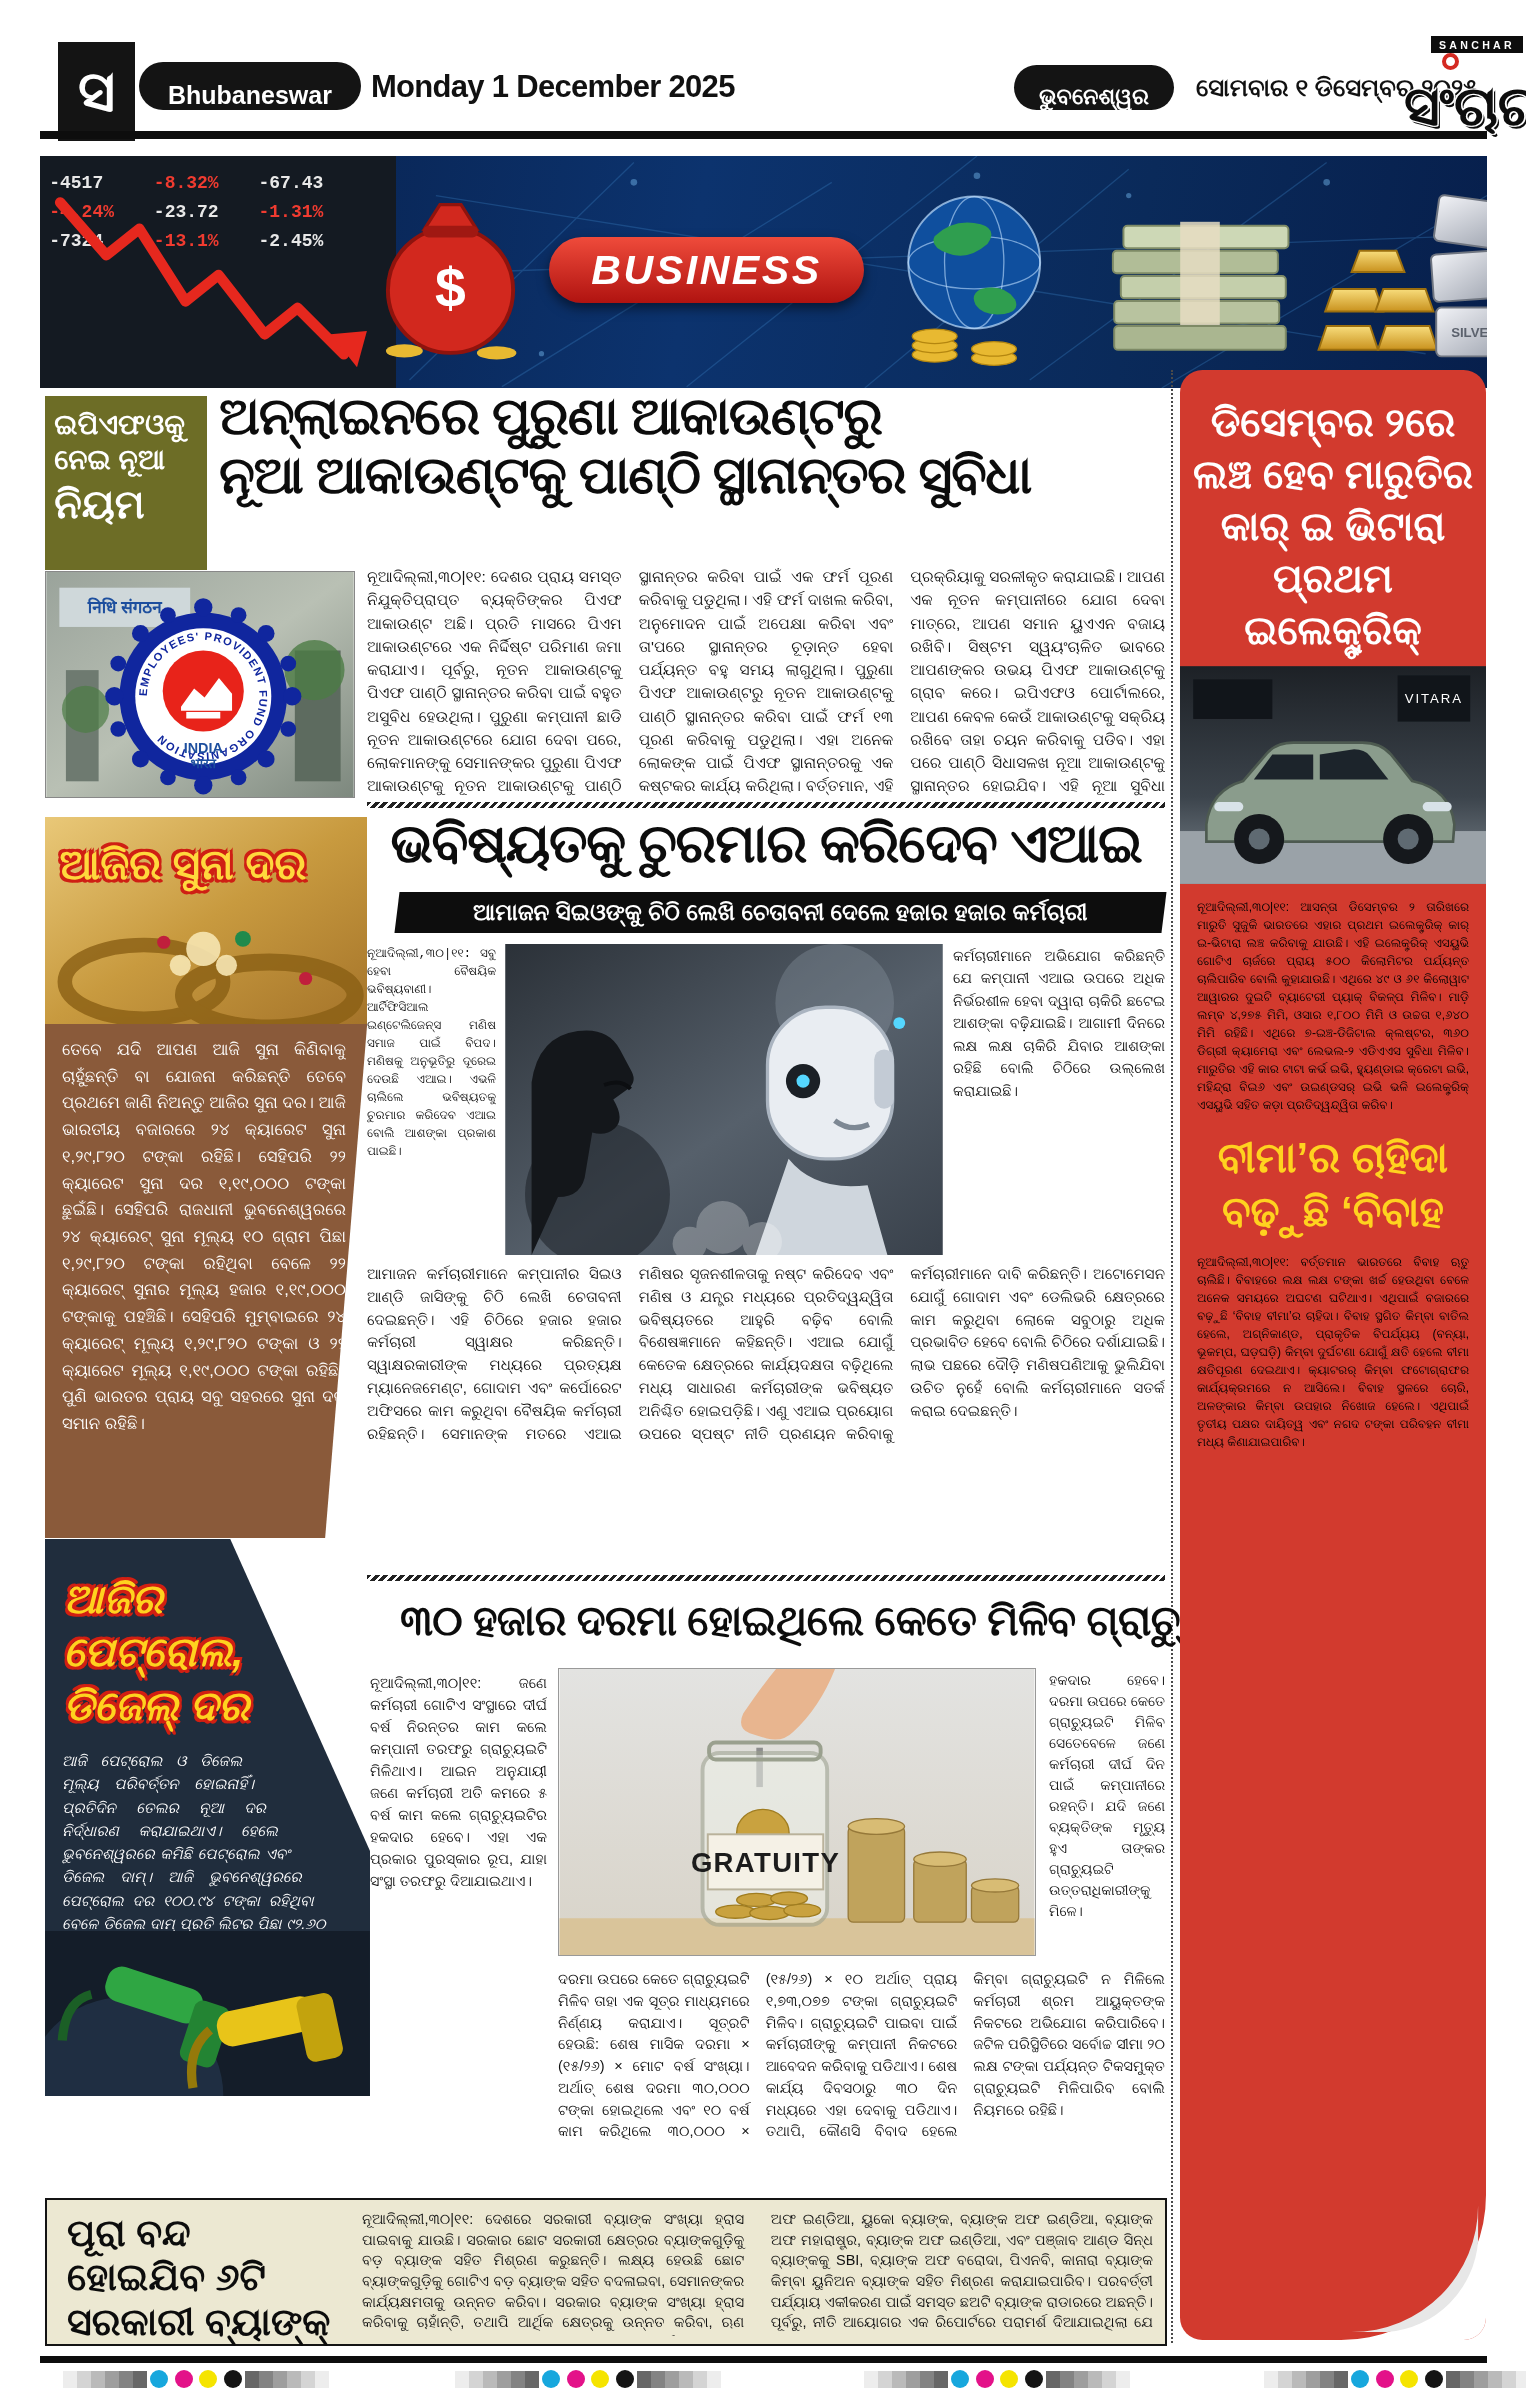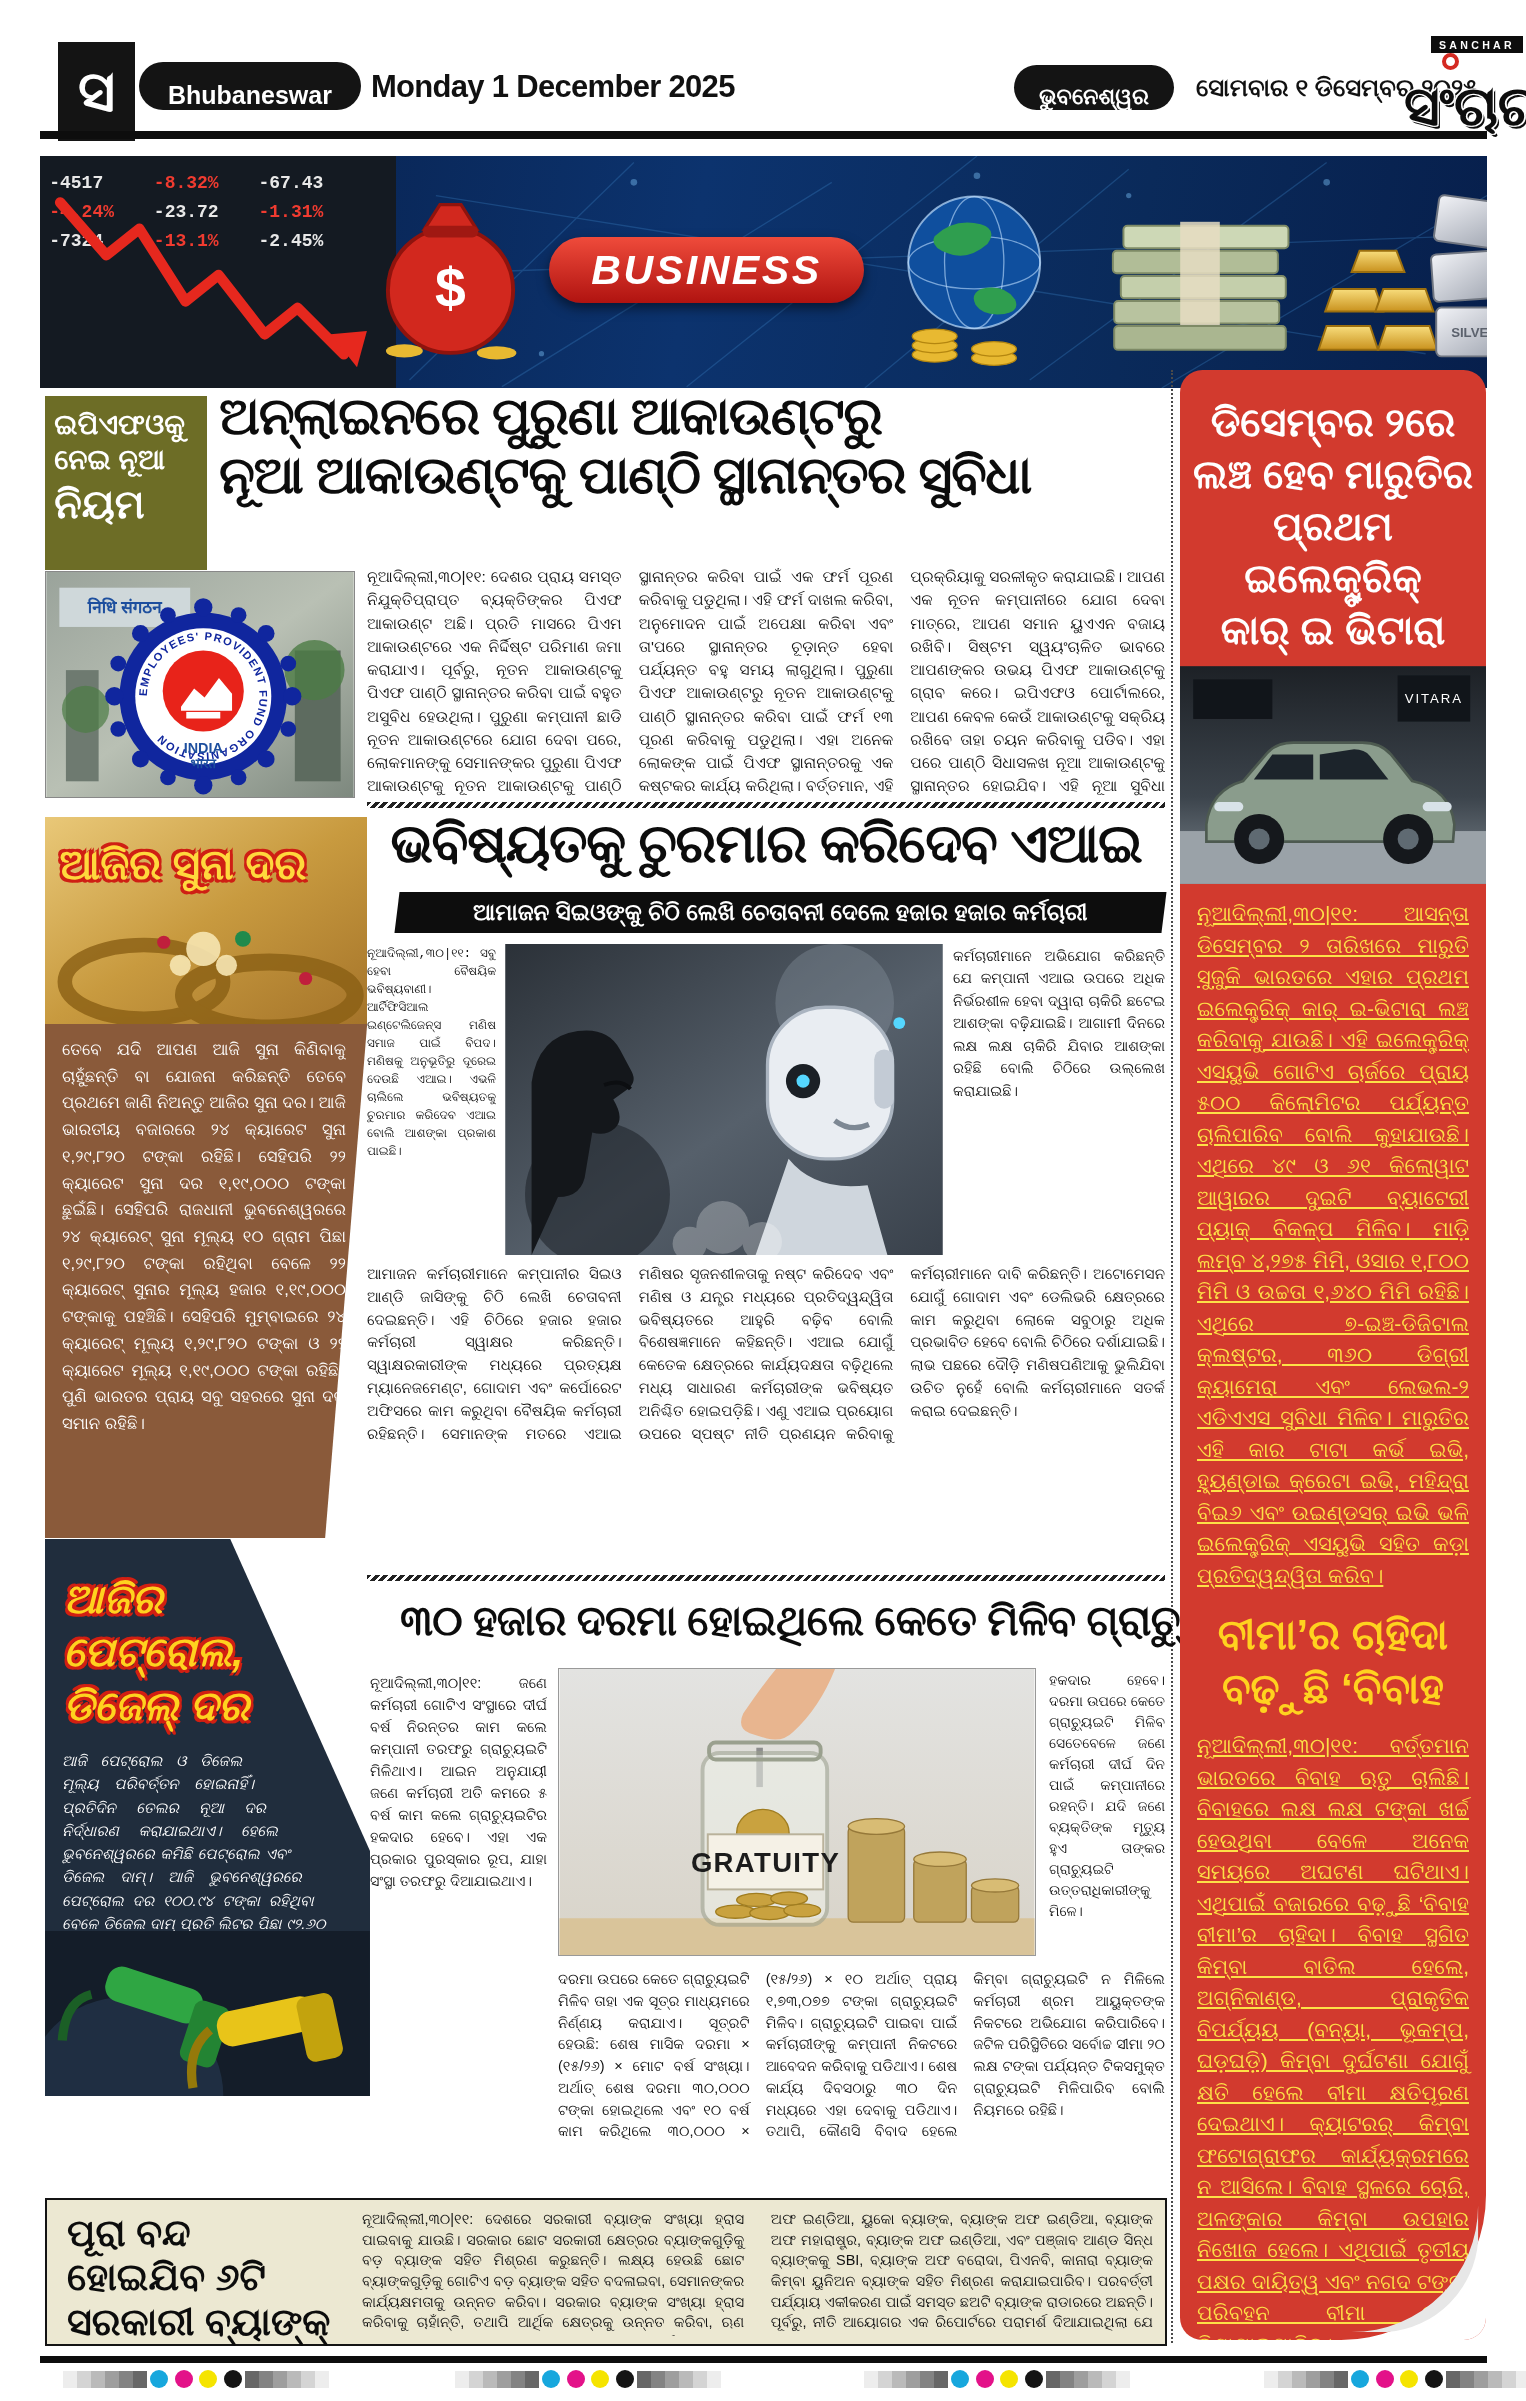--- a/index.html
+++ b/index.html
@@ -106,21 +106,21 @@
   .grat-right{left:1049px;top:1670px;width:116px;height:289px;font-size:14px;line-height:1.5;}
   .grat-bottom{left:558px;top:1969px;width:607px;height:215px;column-count:3;column-gap:16px;
     font-size:14.5px;line-height:1.5;}
 
   
   .red-col{left:1180px;top:370px;width:306px;height:1970px;background:#d23a2e;border-radius:22.4px;
     overflow:hidden;}
   .red-h1{margin:26.4px 12px 9.2px;color:#fff;text-align:center;font-size:40px;font-weight:900;line-height:1.3;}
   .red-h1 span,.red-h2 span{display:block;}
   .car-img{width:306px;height:218px;display:block;}
-  .red-body{margin:14.5px 17px 0;color:#fde047;font-size:21px;line-height:1.5;text-align:justify;text-decoration:underline;}
+  .red-body{margin:14.5px 17px 0;color:#000000;font-size:12px;line-height:1.5;text-align:justify;}
   .red-h2{margin:17px 9.2px 8px;color:#ffd21f;text-align:center;font-size:42px;font-weight:900;line-height:1.28;}
   .curl{position:absolute;right:0;bottom:0;width:145px;height:145px;}
 
   
   .bank-box{left:45px;top:2198px;width:1122px;height:148px;background:#ece8d2;border:2.6px solid #141414;}
   .bank-head{position:absolute;left:20px;top:10.6px;width:284px;font-size:38px;font-weight:900;line-height:1.18;
     color:#0c0c0c;}
   .bank-head span{display:block;}
   .bank-body{position:absolute;left:315px;top:9.2px;right:12px;bottom:8px;column-count:2;column-gap:26.4px;
     font-size:14.5px;line-height:1.42;overflow:hidden;}
@@ -458,22 +458,22 @@
     </g>
   </svg>
 
   <div class="abs grat-right or just hidden-overflow">ହକଦାର ହେବେ। ଦରମା ଉପରେ କେତେ ଗ୍ରାଚ୍ୟୁଇଟି ମିଳିବ ସେତେବେଳେ ଜଣେ କର୍ମଚାରୀ ଦୀର୍ଘ ଦିନ ପାଇଁ କମ୍ପାନୀରେ ରହନ୍ତି। ଯଦି ଜଣେ ବ୍ୟକ୍ତିଙ୍କ ମୃତ୍ୟୁ ହୁଏ ତାଙ୍କର ଗ୍ରାଚ୍ୟୁଇଟି ଉତ୍ତରାଧିକାରୀଙ୍କୁ ମିଳେ।</div>
   <div class="abs grat-bottom or just hidden-overflow">ଦରମା ଉପରେ କେତେ ଗ୍ରାଚ୍ୟୁଇଟି ମିଳିବ ତାହା ଏକ ସୂତ୍ର ମାଧ୍ୟମରେ ନିର୍ଣ୍ଣୟ କରାଯାଏ। ସୂତ୍ରଟି ହେଉଛି: ଶେଷ ମାସିକ ଦରମା × (୧୫/୨୬) × ମୋଟ ବର୍ଷ ସଂଖ୍ୟା। ଅର୍ଥାତ୍ ଶେଷ ଦରମା ୩୦,୦୦୦ ଟଙ୍କା ହୋଇଥିଲେ ଏବଂ ୧୦ ବର୍ଷ କାମ କରିଥିଲେ ୩୦,୦୦୦ × (୧୫/୨୬) × ୧୦ ଅର୍ଥାତ୍ ପ୍ରାୟ ୧,୭୩,୦୭୭ ଟଙ୍କା ଗ୍ରାଚ୍ୟୁଇଟି ମିଳିବ। ଗ୍ରାଚ୍ୟୁଇଟି ପାଇବା ପାଇଁ କର୍ମଚାରୀଙ୍କୁ କମ୍ପାନୀ ନିକଟରେ ଆବେଦନ କରିବାକୁ ପଡିଥାଏ। ଶେଷ କାର୍ଯ୍ୟ ଦିବସଠାରୁ ୩୦ ଦିନ ମଧ୍ୟରେ ଏହା ଦେବାକୁ ପଡିଥାଏ। ତଥାପି, କୌଣସି ବିବାଦ ହେଲେ କିମ୍ବା ଗ୍ରାଚ୍ୟୁଇଟି ନ ମିଳିଲେ କର୍ମଚାରୀ ଶ୍ରମ ଆୟୁକ୍ତଙ୍କ ନିକଟରେ ଅଭିଯୋଗ କରିପାରିବେ। ଜଟିଳ ପରିସ୍ଥିତିରେ ସର୍ବୋଚ୍ଚ ସୀମା ୨୦ ଲକ୍ଷ ଟଙ୍କା ପର୍ଯ୍ୟନ୍ତ ଟିକସମୁକ୍ତ ଗ୍ରାଚ୍ୟୁଇଟି ମିଳିପାରିବ ବୋଲି ନିୟମରେ ରହିଛି।</div>
 
   <div class="abs red-col">
     <div class="red-h1 or">
       <span>ଡିସେମ୍ବର ୨ରେ</span>
       <span>ଲଞ୍ଚ ହେବ ମାରୁତିର</span>
+      <span>କାର୍ ଇ ଭିଟାରା</span>
       <span>ପ୍ରଥମ ଇଲେକ୍ଟ୍ରିକ୍</span>
-      <span>କାର୍ ଇ ଭିଟାରା</span>
     </div>
 
     <svg class="car-img" viewBox="0 0 464 330">
       <defs>
         <linearGradient id="shbg" x1="0" y1="0" x2="0" y2="1">
           <stop offset="0" stop-color="#1d2126"></stop>
             <stop offset=".6" stop-color="#3c444c"></stop>
             <stop offset="1" stop-color="#7e8890"></stop>
         </linearGradient>
       </defs>

